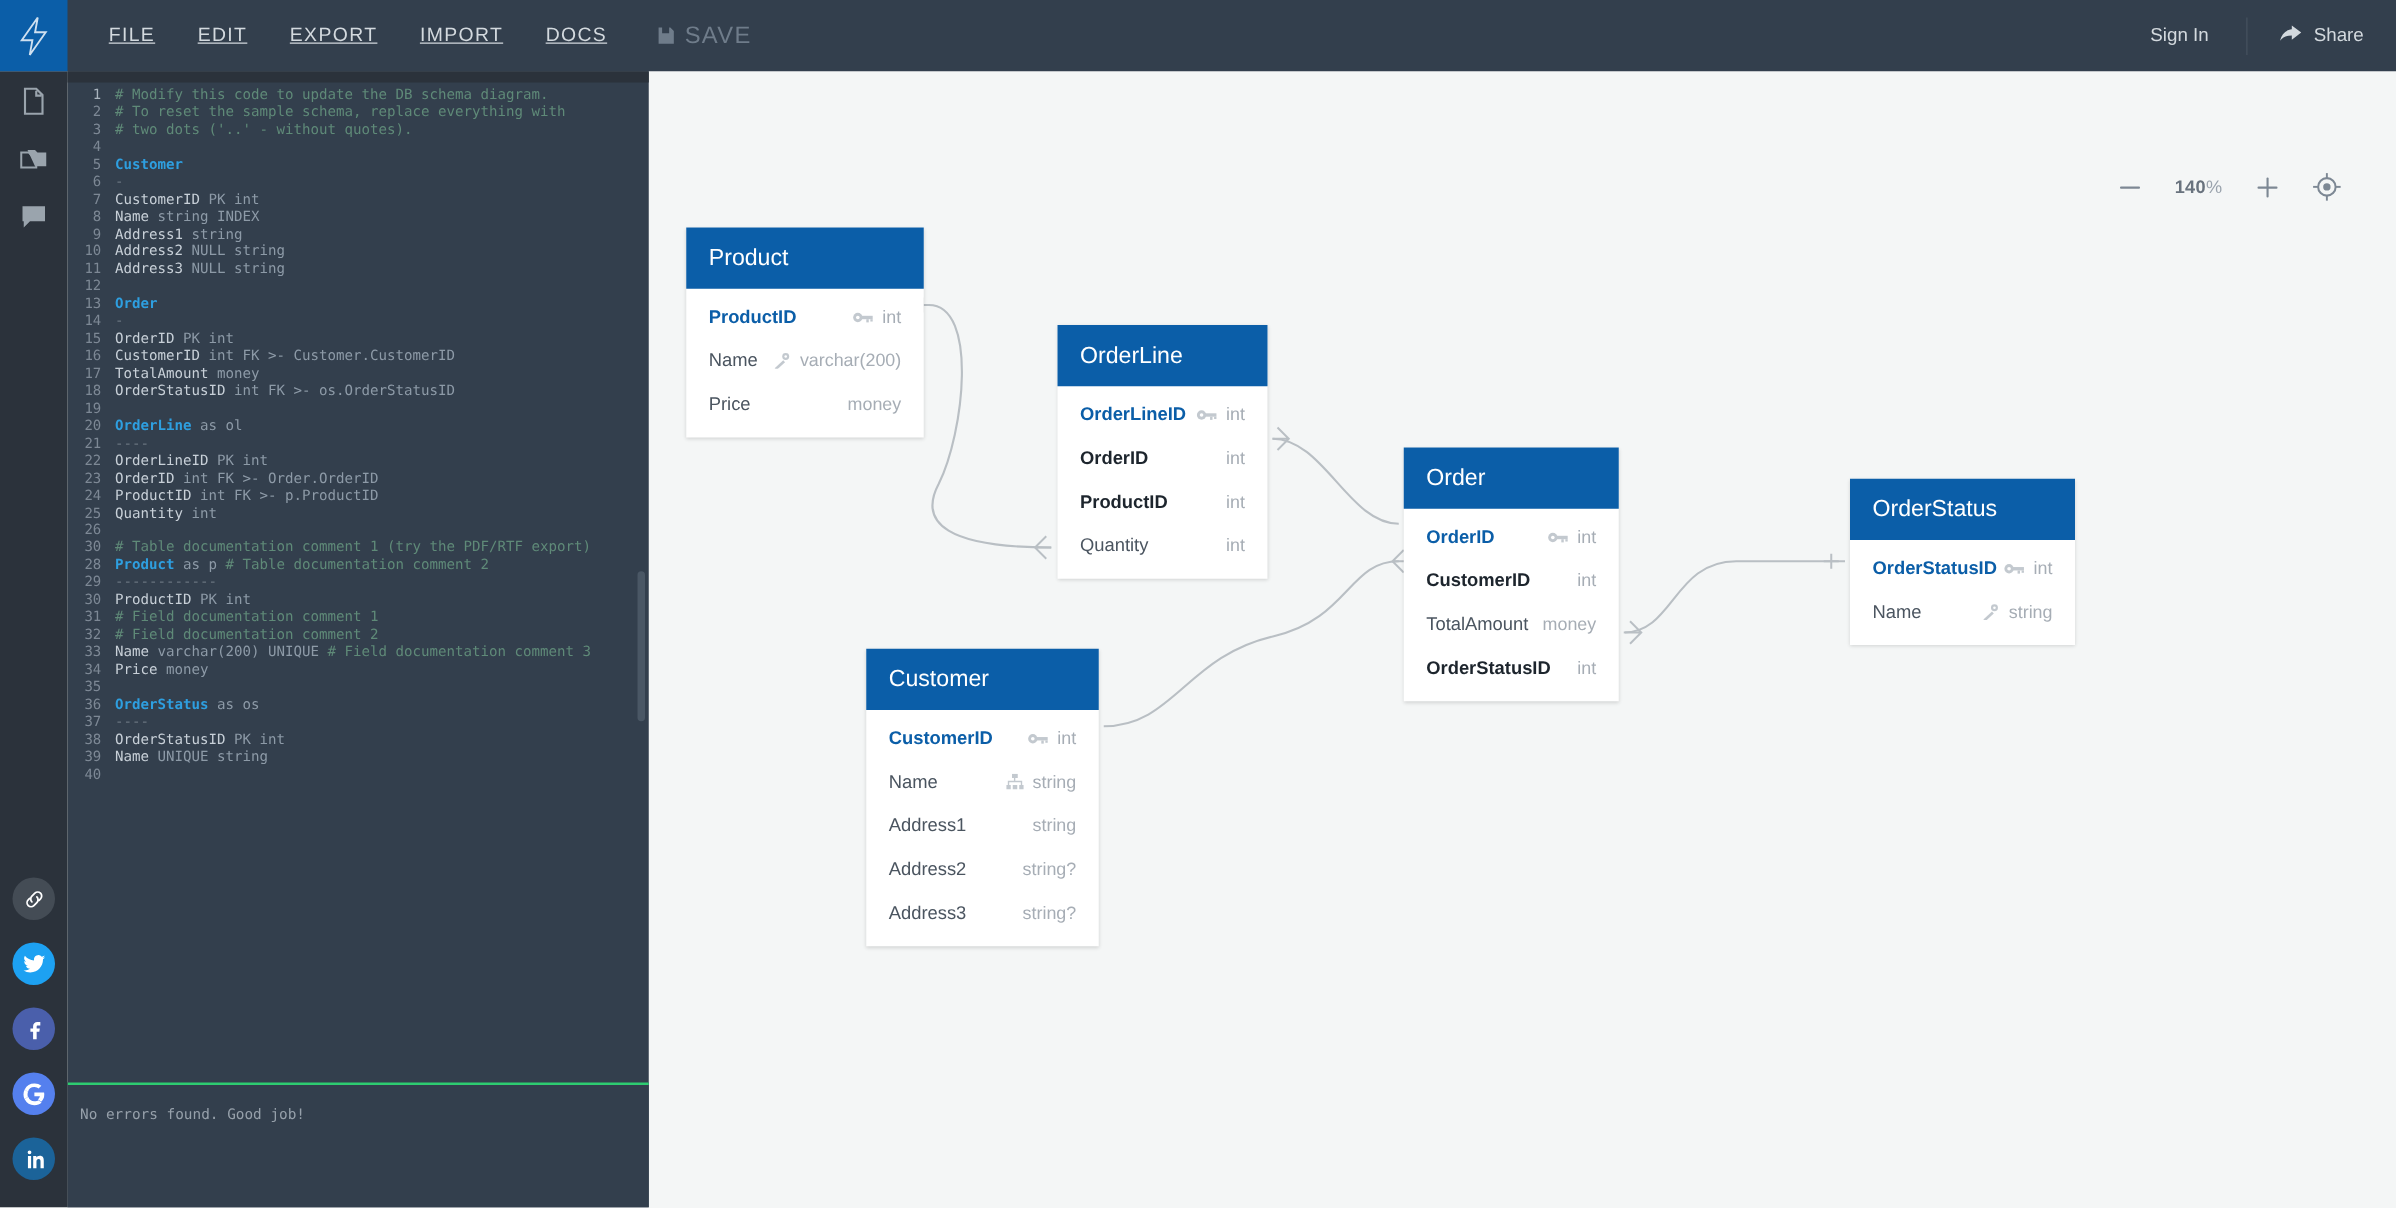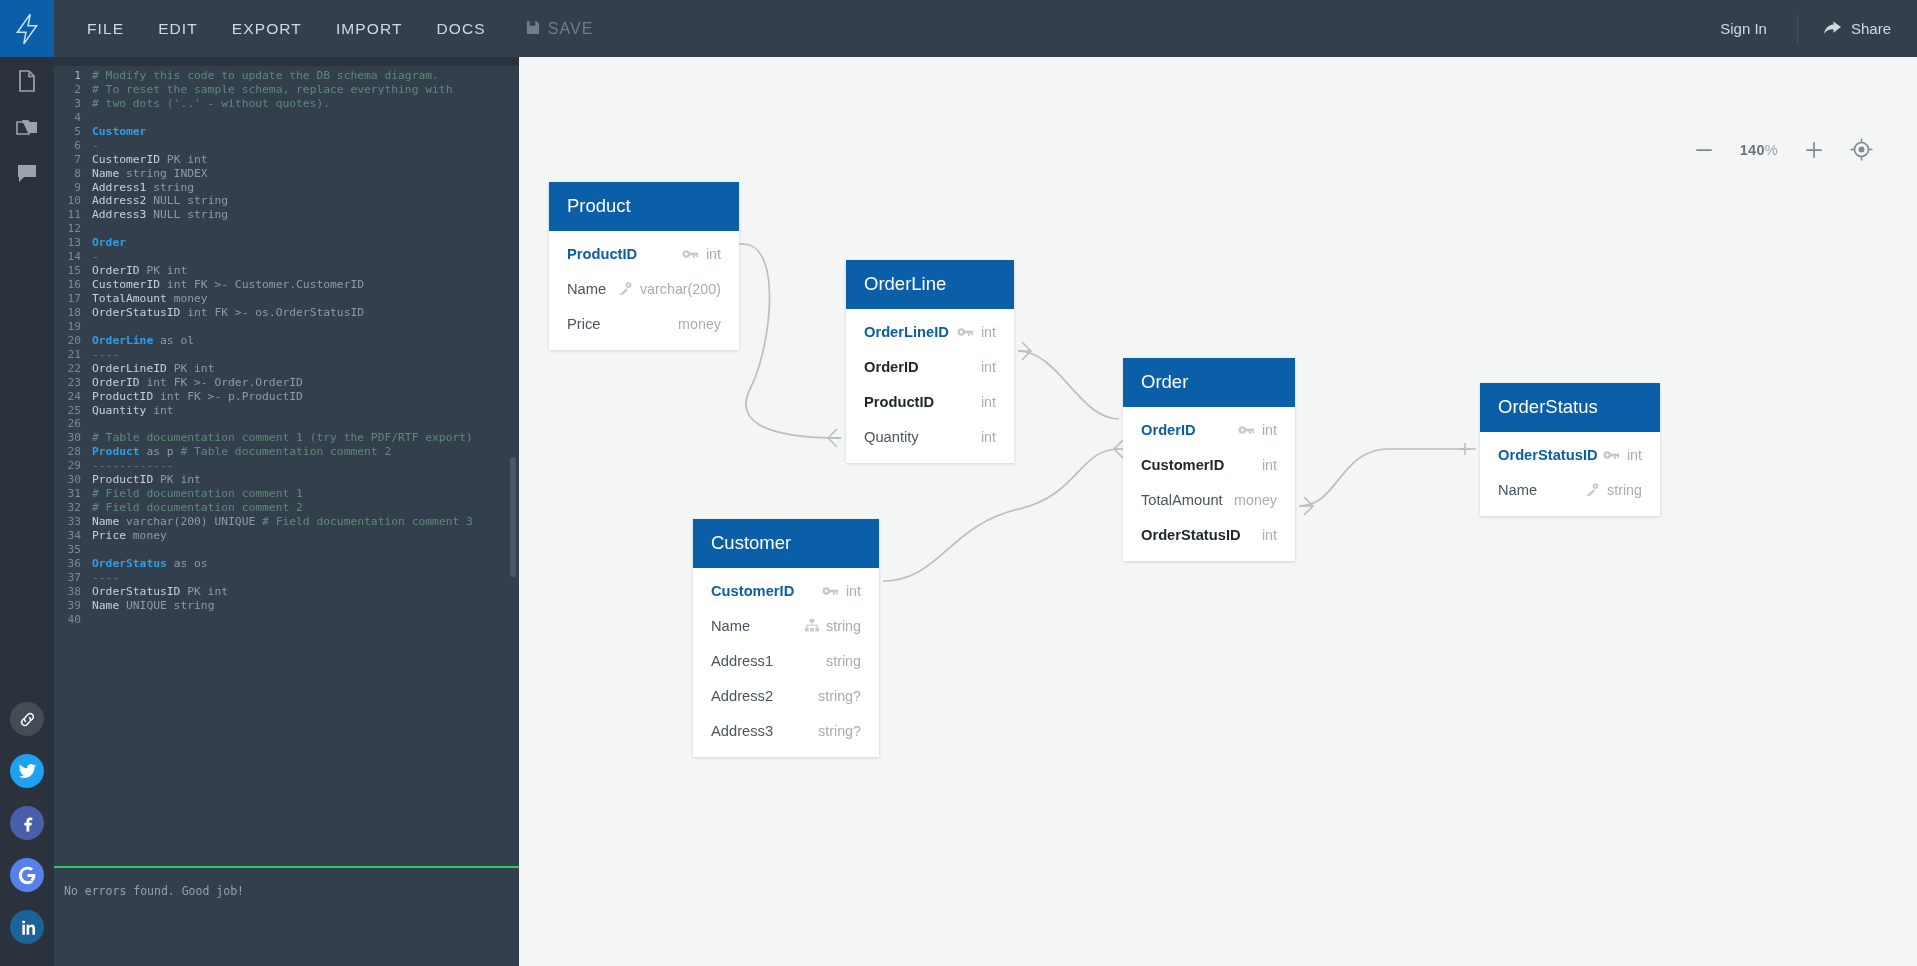--- a/index.html
+++ b/index.html
@@ -17,39 +17,39 @@
     background: #333f4d; display: flex; align-items: center; z-index: 30;
   }
   .logo-box {
     width: 54px; height: 57px; background: #0b5ea8;
     display: flex; align-items: center; justify-content: center;
   }
   .logo-bolt { width: 26px; height: 32px; }
   .menu { display: flex; align-items: center; margin-left: 16px; }
   .menu-item {
     color: #d3d9de; font-size: 15.5px; letter-spacing: 1.1px;
-    padding: 8px 17px; cursor: pointer;
+    padding: 8px 17px; cursor: pointer; text-decoration: underline;
   }
   .save-item {
-    display: flex; gap: 8px;
-    color: #6f7c8a; font-size: 16px; letter-spacing: 1.1px;
+    display: flex; align-items: center; gap: 8px;
+    color: #6f7c8a; font-size: 19px; letter-spacing: 1.1px;
     padding: 8px 14px; margin-left: 8px; cursor: default;
   }
   .save-icon { width: 15px; height: 15px; fill: #6f7c8a; }
   .topbar-right {
     margin-left: auto; display: flex; align-items: center; height: 48px;
   }
   .signin {
     color: #d3d9de; font-size: 15px; padding: 0 30px; cursor: pointer;
     height: 30px; display: flex; align-items: center;
     border-right: 1px solid #46525f;
   }
   .share {
     color: #d3d9de; font-size: 15px; padding: 0 26px 0 26px; cursor: pointer;
-    display: flex; align-items: center; gap: 10px;
+    display: flex; align-items: flex-start; gap: 10px;
   }
   .share-icon { width: 17px; height: 15px; fill: #d3d9de; }
 
   
   .rail {
     position: absolute; left: 0; top: 57px; width: 54px; height: 909px;
     background: #2b323b; display: flex; flex-direction: column;
     align-items: center; z-index: 25;
   }
   .rail-top { padding-top: 12px; display: flex; flex-direction: column; gap: 22px; }

